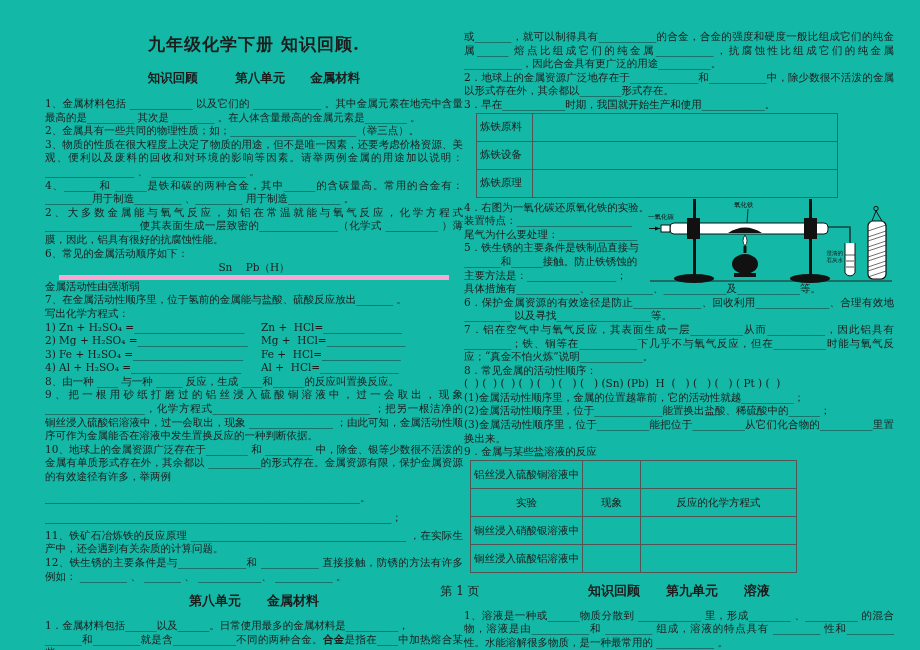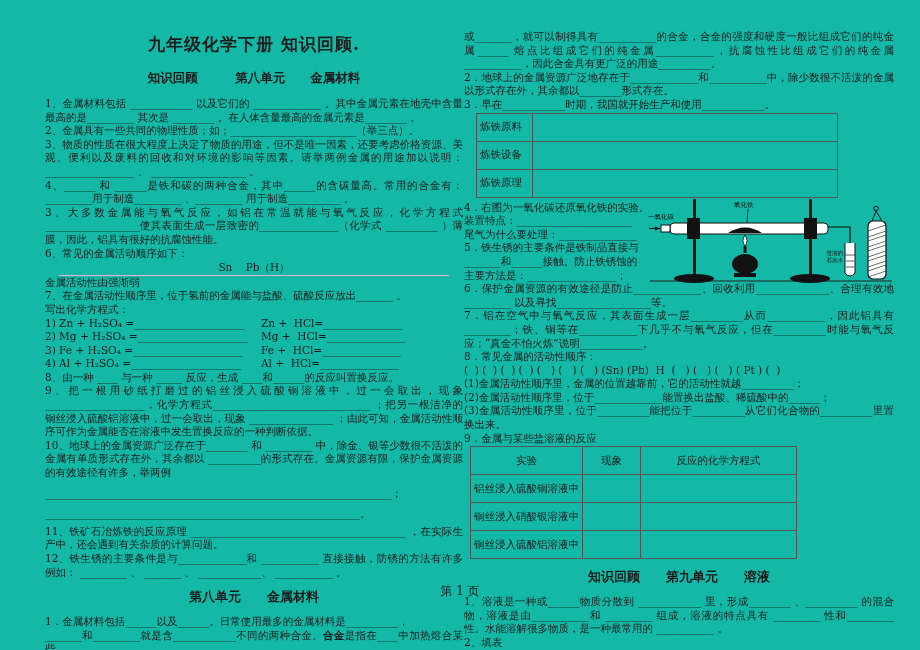--- a/index.html
+++ b/index.html
@@ -14,21 +14,21 @@
   .col-right { left:464px; width:430px; top:30px; }
 
   .ln { margin:0; }
   .just { text-align:justify; }
   .pre { white-space:pre-wrap; }
 
   .h1 { font-size:17px; line-height:22px; font-weight:bold; text-align:center; margin:0 0 15px 0; letter-spacing:1px; }
   .h2 { font-size:12.5px; line-height:16px; font-weight:bold; text-align:center; margin:0 0 11px 0; }
   .h2-mid { font-size:13px; line-height:16px; font-weight:bold; text-align:center; margin:10px 0 10px 0; }
 
-  .series-line { margin:1px 14px 0 14px; border-bottom:1px solid #f9a8d4; text-align:center; white-space:pre; }
+  .series-line { margin:1px 14px 0 14px; border-bottom:5px solid #f9a8d4; text-align:center; white-space:pre; }
   .series-cap { text-align:left; }
 
   .eq-row { display:flex; }
   .eq-l { display:inline-block; width:216px; white-space:pre; }
   .eq-r { white-space:pre; }
 
   .gap4 { margin-top:4px; }
   .gap7 { margin-top:7px; }
 
   table.tbl { border-collapse:collapse; table-layout:fixed; }
@@ -50,21 +50,21 @@
 <div class="page">
 
   <div class="col col-left">
     <div class="h1">九年级化学下册 知识回顾.</div>
     <div class="h2">知识回顾　　　第八单元　　金属材料</div>
 
     <p class="ln just">1、金属材料包括 ____________ 以及它们的 _____________ 。其中金属元素在地壳中含量最高的是_________  其次是 ________ 。在人体含量最高的金属元素是________  。</p>
     <p class="ln just">2、金属具有一些共同的物理性质；如；________________________（举三点）。</p>
     <p class="ln just">3、物质的性质在很大程度上决定了物质的用途，但不是唯一因素，还要考虑价格资源、美观、便利以及废料的回收和对环境的影响等因素。请举两例金属的用途加以说明：_________________ 、 __________________ 。</p>
     <p class="ln just">4、______ 和 ______是铁和碳的两种合金，其中______的含碳量高。常用的合金有：_________用于制造_________ 、_________ 用于制造__________ 。</p>
-    <p class="ln just">3、大多数金属能与氧气反应，如铝在常温就能与氧气反应，化学方程式__________________使其表面生成一层致密的_______________（化学式 __________ ）薄膜，因此，铝具有很好的抗腐蚀性能。</p>
+    <p class="ln just">2、大多数金属能与氧气反应，如铝在常温就能与氧气反应，化学方程式__________________使其表面生成一层致密的_______________（化学式 __________ ）薄膜，因此，铝具有很好的抗腐蚀性能。</p>
 
     <p class="ln">6、常见的金属活动顺序如下：</p>
     <div class="series-line">Sn    Pb（H）</div>
     <div class="series-cap">金属活动性由强渐弱</div>
 
     <p class="ln just">7、在金属活动性顺序里，位于氢前的金属能与盐酸、硫酸反应放出_______ 。</p>
     <p class="ln">写出化学方程式：</p>
     <div class="eq-row">
       <span class="eq-l">1) Zn + H₂SO₄ =_____________________</span>
       <span class="eq-r">Zn +  HCl=_______________</span>
@@ -78,22 +78,22 @@
       <span class="eq-r">Fe +  HCl=_______________</span>
     </div>
     <div class="eq-row">
       <span class="eq-l">4) Al + H₂SO₄ =_____________________</span>
       <span class="eq-r">Al +  HCl=_______________</span>
     </div>
 
     <p class="ln just">8、由一种 ____ 与一种 _____ 反应，生成 ____和______的反应叫置换反应。</p>
     <p class="ln just">9、把一根用砂纸打磨过的铝丝浸入硫酸铜溶液中，过一会取出，现象___________________，化学方程式______________________________ ；把另一根洁净的铜丝浸入硫酸铝溶液中，过一会取出，现象 ________________ ；由此可知，金属活动性顺序可作为金属能否在溶液中发生置换反应的一种判断依据。</p>
     <p class="ln just">10、地球上的金属资源广泛存在于________ 和 _________ 中，除金、银等少数很不活泼的金属有单质形式存在外，其余都以 __________的形式存在。金属资源有限，保护金属资源的有效途径有许多，举两例</p>
+    <p class="ln gap7">____________________________________________________________。</p>
     <p class="ln gap7">__________________________________________________________________；</p>
-    <p class="ln gap7">____________________________________________________________。</p>
     <p class="ln just gap4">11、铁矿石冶炼铁的反应原理 _________________________________________ ，在实际生产中，还会遇到有关杂质的计算问题。</p>
     <p class="ln just">12、铁生锈的主要条件是与_____________和 ___________  直接接触，防锈的方法有许多例如：  _________ 、 _______ 、 ____________、 ___________ 。</p>
 
     <div class="h2-mid">第八单元　　金属材料</div>
 
     <p class="ln just">1．金属材料包括______以及______。日常使用最多的金属材料是__________，</p>
     <p class="ln just"><span>_______和_________就是含____________不同的两种合金。</span><b>合金</b><span>是指在____中加热熔合某些</span></p>
   </div>
 
   <div class="col col-right">
@@ -168,48 +168,49 @@
         <line x1="198" y1="74" x2="206" y2="74" stroke="#111" stroke-width="0.7"></line>
         <text x="195" y="62" font-size="5.5" fill="#111" text-anchor="end">澄清的</text>
         <text x="195" y="68.5" font-size="5.5" fill="#111" text-anchor="end">石灰水</text>
 
         <path d="M 228 18 L 224 28 M 228 18 L 234 28" stroke="#111" stroke-width="1" fill="none"></path>
         <circle cx="228" cy="15.5" r="2.2" fill="none" stroke="#111" stroke-width="1"></circle>
         <rect x="220" y="28" width="18" height="58" rx="5" fill="#fff" stroke="#111" stroke-width="1.2"></rect>
         <path d="M 220 38 L 238 32 M 220 48 L 238 42 M 220 58 L 238 52 M 220 68 L 238 62 M 220 78 L 238 72 M 238 38 L 220 44 M 238 48 L 220 54 M 238 58 L 220 64 M 238 68 L 220 74 M 238 78 L 220 84" stroke="#111" stroke-width="0.6" fill="none"></path>
       </svg>
     </div>
+    <p class="ln just">具体措施有____________、____________、____________及____________等。</p>
 
     <p class="ln just">6．保护金属资源的有效途径是防止_____________、回收利用______________、合理有效地_________ 以及寻找__________________等。</p>
     <p class="ln just">7．铝在空气中与氧气反应，其表面生成一层__________从而___________，因此铝具有_________；铁、铜等在___________下几乎不与氧气反应，但在__________时能与氧气反应；“真金不怕火炼”说明____________。</p>
 
     <p class="ln">8．常见金属的活动性顺序：</p>
     <p class="ln pre">(  ) (  ) (  ) (  ) (   ) (   ) (   ) (Sn) (Pb)  H  (   ) (   ) (   ) ( Pt ) (  )</p>
     <p class="ln just">(1)金属活动性顺序里，金属的位置越靠前，它的活动性就越__________；</p>
     <p class="ln just">(2)金属活动性顺序里，位于_____________能置换出盐酸、稀硫酸中的______；</p>
     <p class="ln just">(3)金属活动性顺序里，位于__________能把位于__________从它们化合物的__________里置换出来。</p>
 
     <p class="ln">9．金属与某些盐溶液的反应</p>
     <table class="tbl t2">
       <colgroup>
           <col style="width:112px">
           <col style="width:58px">
           <col style="width:156px">
         </colgroup>
       <tbody>
           <tr>
+            <td>铝丝浸入硫酸铜溶液中</td>
+            <td></td>
+            <td></td>
+          </tr>
+      <tr>
         <td class="tc">实验</td>
         <td class="tc">现象</td>
         <td class="tc">反应的化学方程式</td>
       </tr>
-      <tr>
-            <td>铝丝浸入硫酸铜溶液中</td>
-            <td></td>
-            <td></td>
-          </tr>
       <tr>
             <td>铜丝浸入硝酸银溶液中</td>
             <td></td>
             <td></td>
           </tr>
       <tr>
             <td>铜丝浸入硫酸铝溶液中</td>
             <td></td>
             <td></td>
           </tr>

